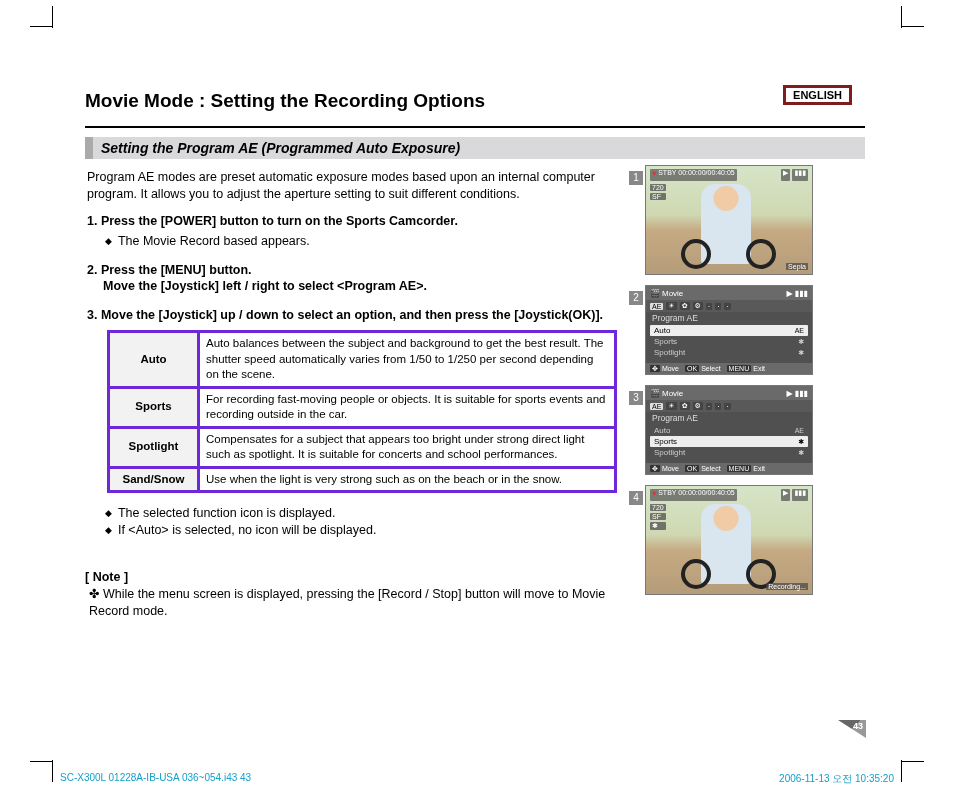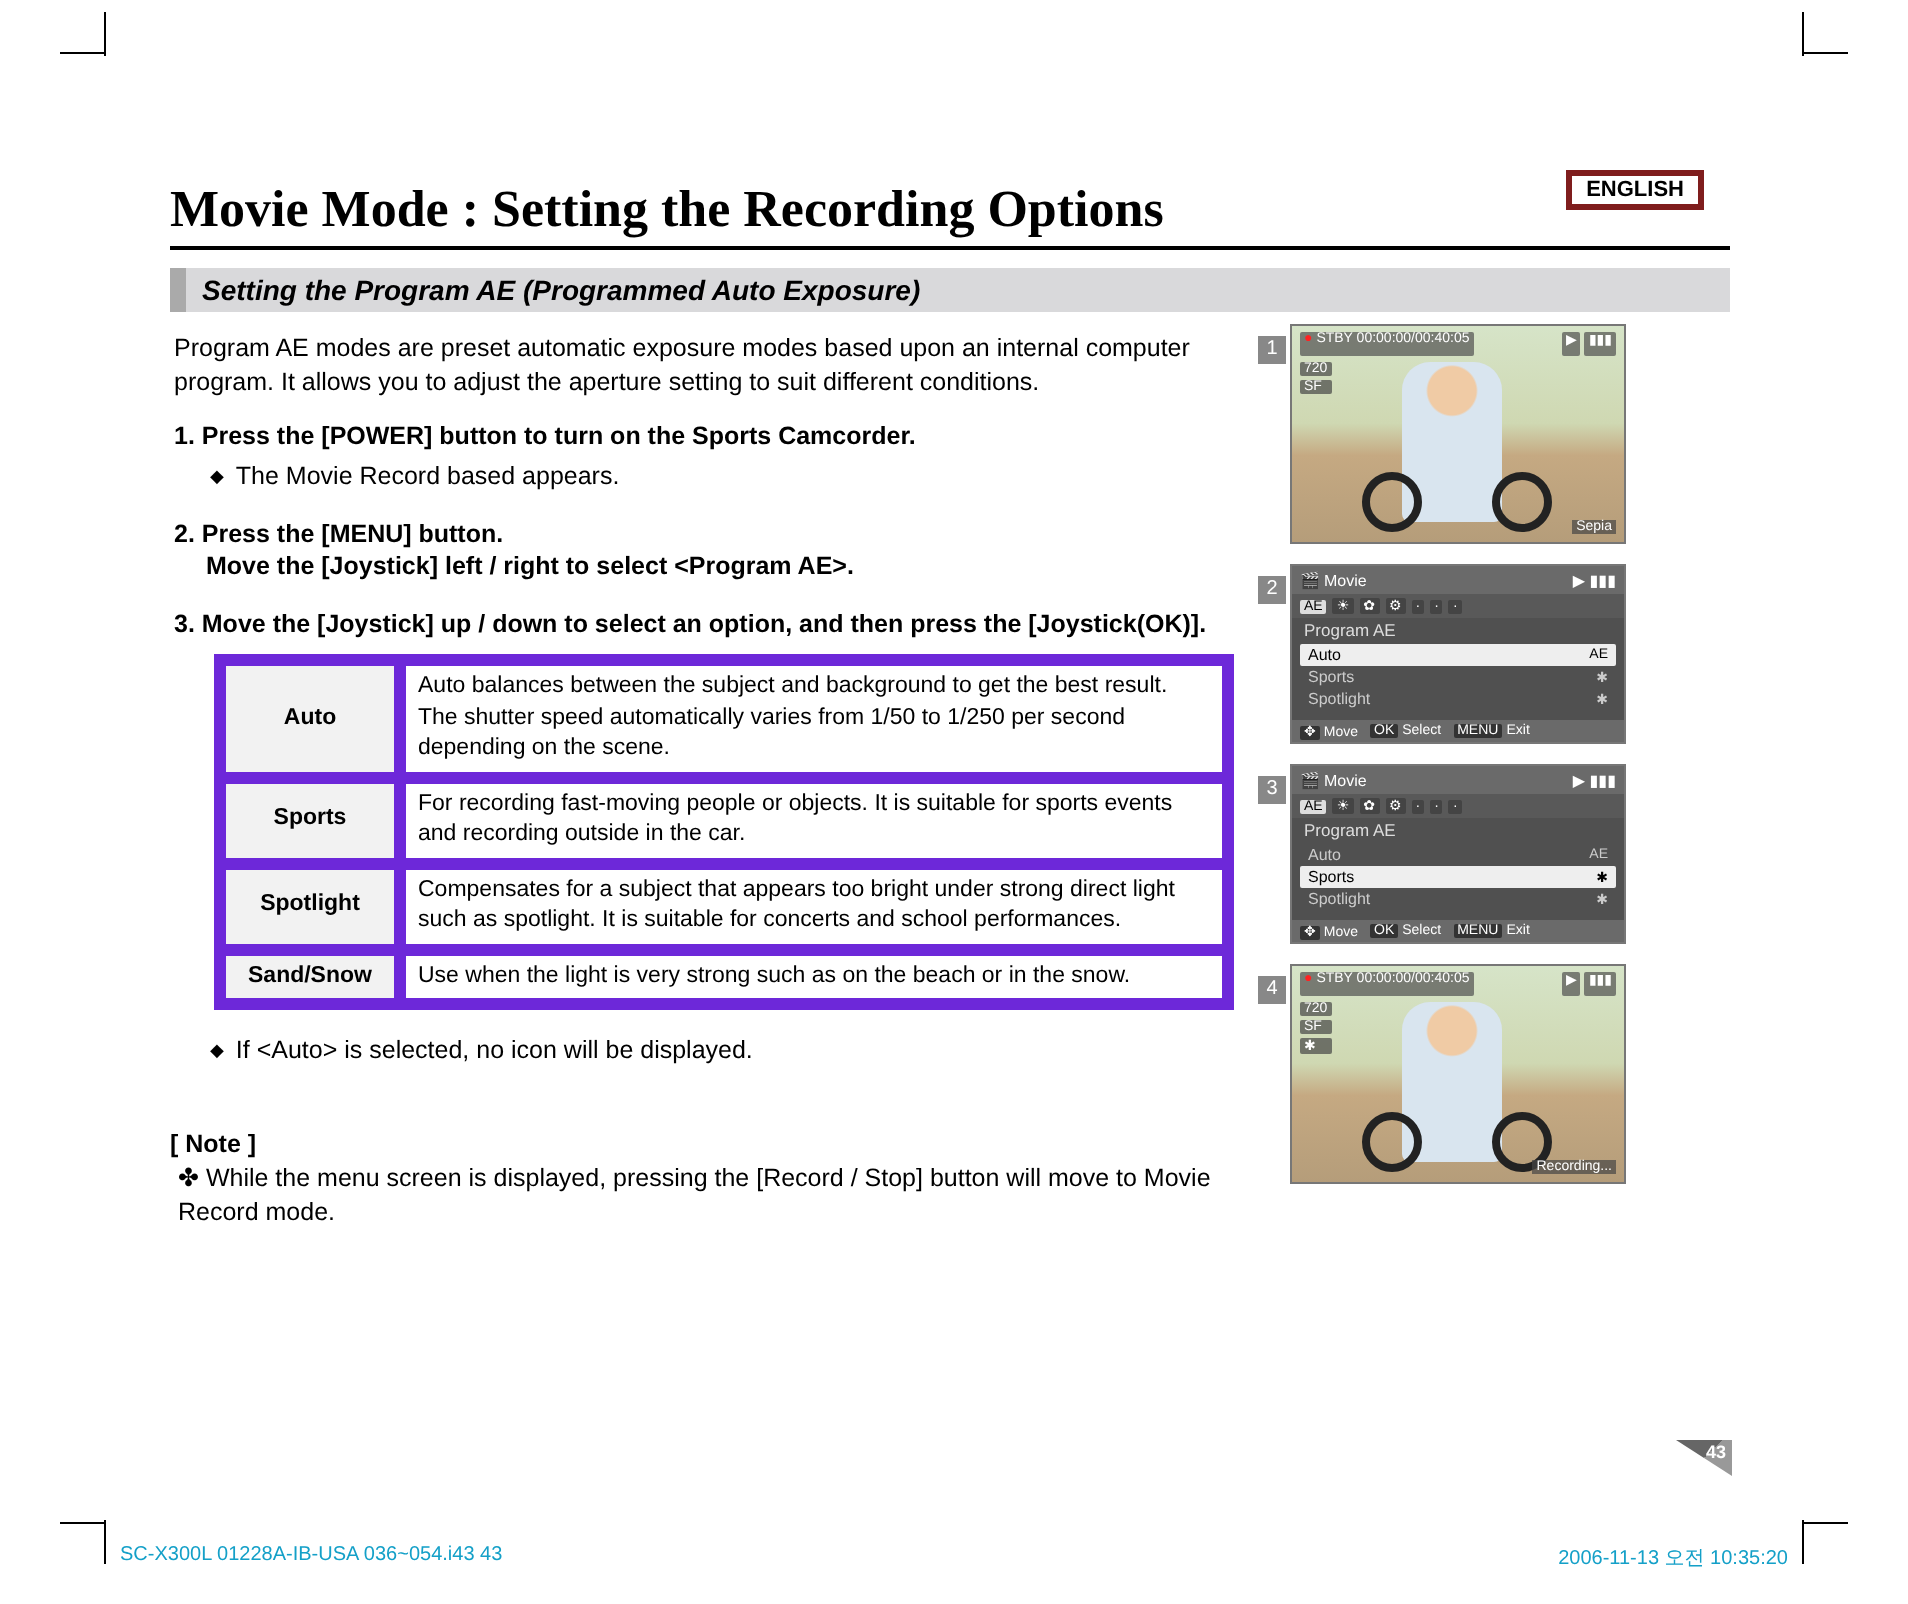--- a/index.html
+++ b/index.html
@@ -20,26 +20,25 @@
   .lang-box {
     position: absolute;
     right: 13px;
     top: -5px;
     border: 3px solid #7f1d1d;
     padding: 1px 7px;
     font-size: 11px;
     font-weight: bold;
   }
   .title {
-    font-size: 26px;
+    font-size: 19px;
     font-weight: bold;
     border-bottom: 2px solid #000;
-    padding-bottom: 3px;
+    padding-bottom: 14px;
     width: 100%;
-    font-family: Liberation Serif, serif;
   }
   .subtitle-bar {
     margin-top: 9px;
     background: #d9d9db;
     font-style: italic;
     font-weight: bold;
     font-size: 14px;
     padding: 3px 8px;
     border-left: 8px solid #aaa;
     width: 100%;
@@ -63,21 +62,21 @@
   ol.steps .step-head { font-weight: bold; font-size: 12.5px; }
   ul.sub { list-style: none; margin: 3px 0 0 18px; }
   ul.sub li::before { content: "◆"; font-size: 9px; margin-right: 6px; position: relative; top:-1px;}
   .mode-table {
     border-collapse: collapse;
     margin: 6px 0 0 20px;
     width: 510px;
     font-size: 11.5px;
   }
   .mode-table td {
-    border: 6px solid #6d28d9;
+    border: 3px solid #6d28d9;
     padding: 3px 6px;
     vertical-align: middle;
   }
   .mode-table td.name {
     width: 90px;
     text-align: center;
     font-weight: bold;
     background: #f2f2f2;
   }
   .note-head { font-weight: bold; margin-top: 30px; }
@@ -209,20 +208,21 @@
                 </tr>
             <tr>
                   <td class="name">Sand/Snow</td>
                   <td>Use when the light is very strong such as on the beach or in the snow.</td>
                 </tr>
           </tbody>
             </table>
         </li>
         <li>
           <ul class="sub">
+            <li><span>The selected function icon is displayed.</span></li>
             <li><span>If &lt;Auto&gt; is selected, no icon will be displayed.</span></li>
           </ul>
         </li>
       </ol>
 
       <div class="note-head">[ Note ]</div>
       <div class="note-body"><span>While the menu screen is displayed, pressing the [Record / Stop] button will move to Movie Record mode.</span></div>
     </div>
 
     <div class="right">

